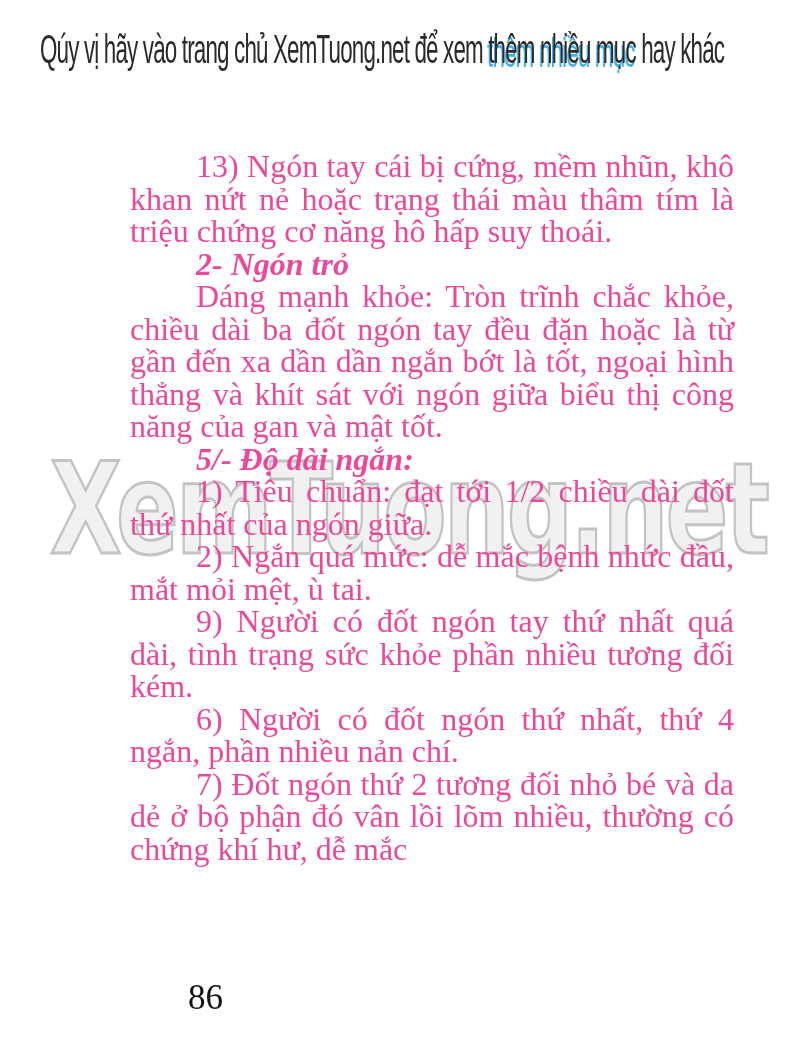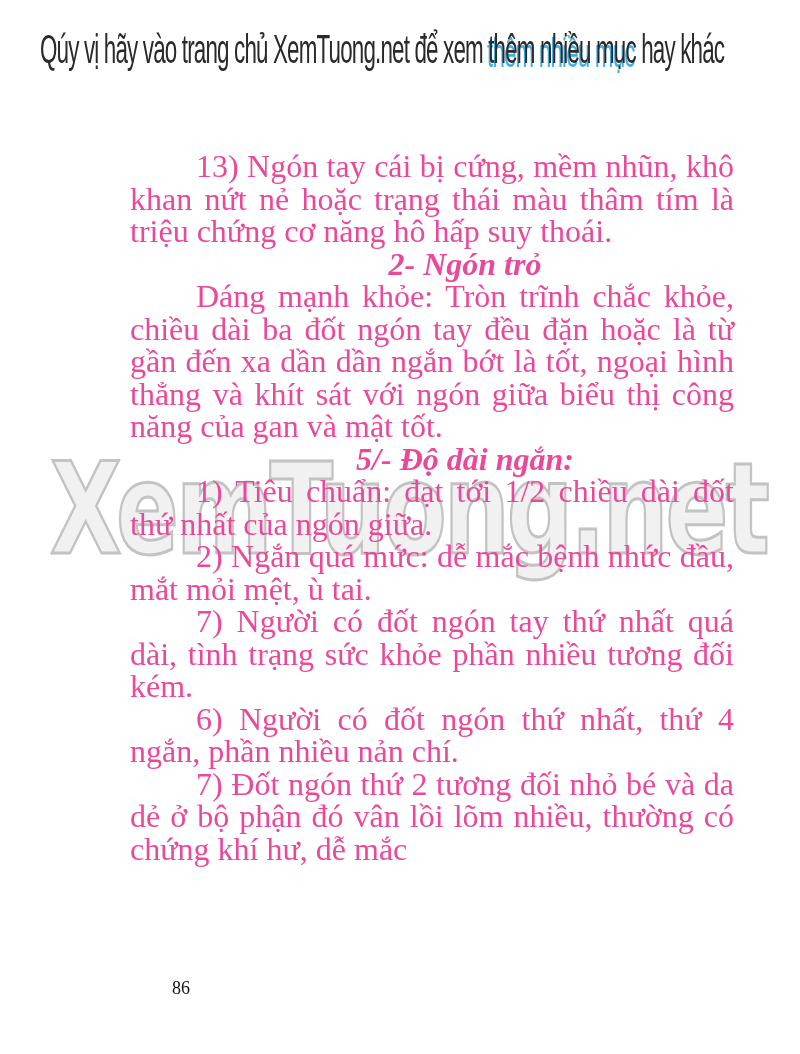--- a/index.html
+++ b/index.html
@@ -67,46 +67,46 @@
     z-index: 1;
   }
   .body-block p {
     margin: 0;
     text-indent: 66px;
     text-align: justify;
   }
   .body-block p.heading {
     font-weight: bold;
     font-style: italic;
-    text-align: center;
+    text-align: left;
   }
 
   .page-number {
     position: absolute;
-    left: 172px; top: 978px;
+    left: 188px; top: 978px;
     font-family: "Liberation Serif", serif;
-    font-size: 18px;
+    font-size: 35px;
     color: #121212;
     z-index: 1;
   }
 </style>
 </head>
 <body>
 
 <div class="header-echo" style="color: rgb(65, 177, 227);">thêm nhiều mục</div>
 
 <div class="header-line" style="color: rgb(42, 42, 42);">Qúy vị hãy vào trang chủ XemTuong.net để xem thêm nhiều mục hay khác</div>
 
 <div class="watermark" style="color: rgb(241, 241, 241); -webkit-text-stroke: 3px rgb(195, 195, 195);">XemTuong.net</div>
 
 <div class="body-block">
   <p>13) Ngón tay cái bị cứng, mềm nhũn, khô khan nứt nẻ hoặc trạng thái màu thâm tím là triệu chứng cơ năng hô hấp suy thoái.</p>
   <p class="heading">2- Ngón trỏ</p>
   <p>Dáng mạnh khỏe: Tròn trĩnh chắc khỏe, chiều dài ba đốt ngón tay đều đặn hoặc là từ gần đến xa dần dần ngắn bớt là tốt, ngoại hình thẳng và khít sát với ngón giữa biểu thị công năng của gan và mật tốt.</p>
   <p class="heading">5/- Độ dài ngắn:</p>
   <p>1) Tiêu chuẩn: đạt tới 1/2 chiều dài đốt thứ nhất của ngón giữa.</p>
   <p>2) Ngắn quá mức: dễ mắc bệnh nhức đầu, mắt mỏi mệt, ù tai.</p>
-  <p>7) Người có đốt ngón tay thứ nhất quá dài, tình trạng sức khỏe phần nhiều tương đối kém.</p>
+  <p>9) Người có đốt ngón tay thứ nhất quá dài, tình trạng sức khỏe phần nhiều tương đối kém.</p>
   <p>6) Người có đốt ngón thứ nhất, thứ 4 ngắn, phần nhiều nản chí.</p>
   <p>7) Đốt ngón thứ 2 tương đối nhỏ bé và da dẻ ở bộ phận đó vân lồi lõm nhiều, thường có chứng khí hư, dễ mắc</p>
 </div>
 
 <div class="page-number">86</div>
 
 </body></html>

